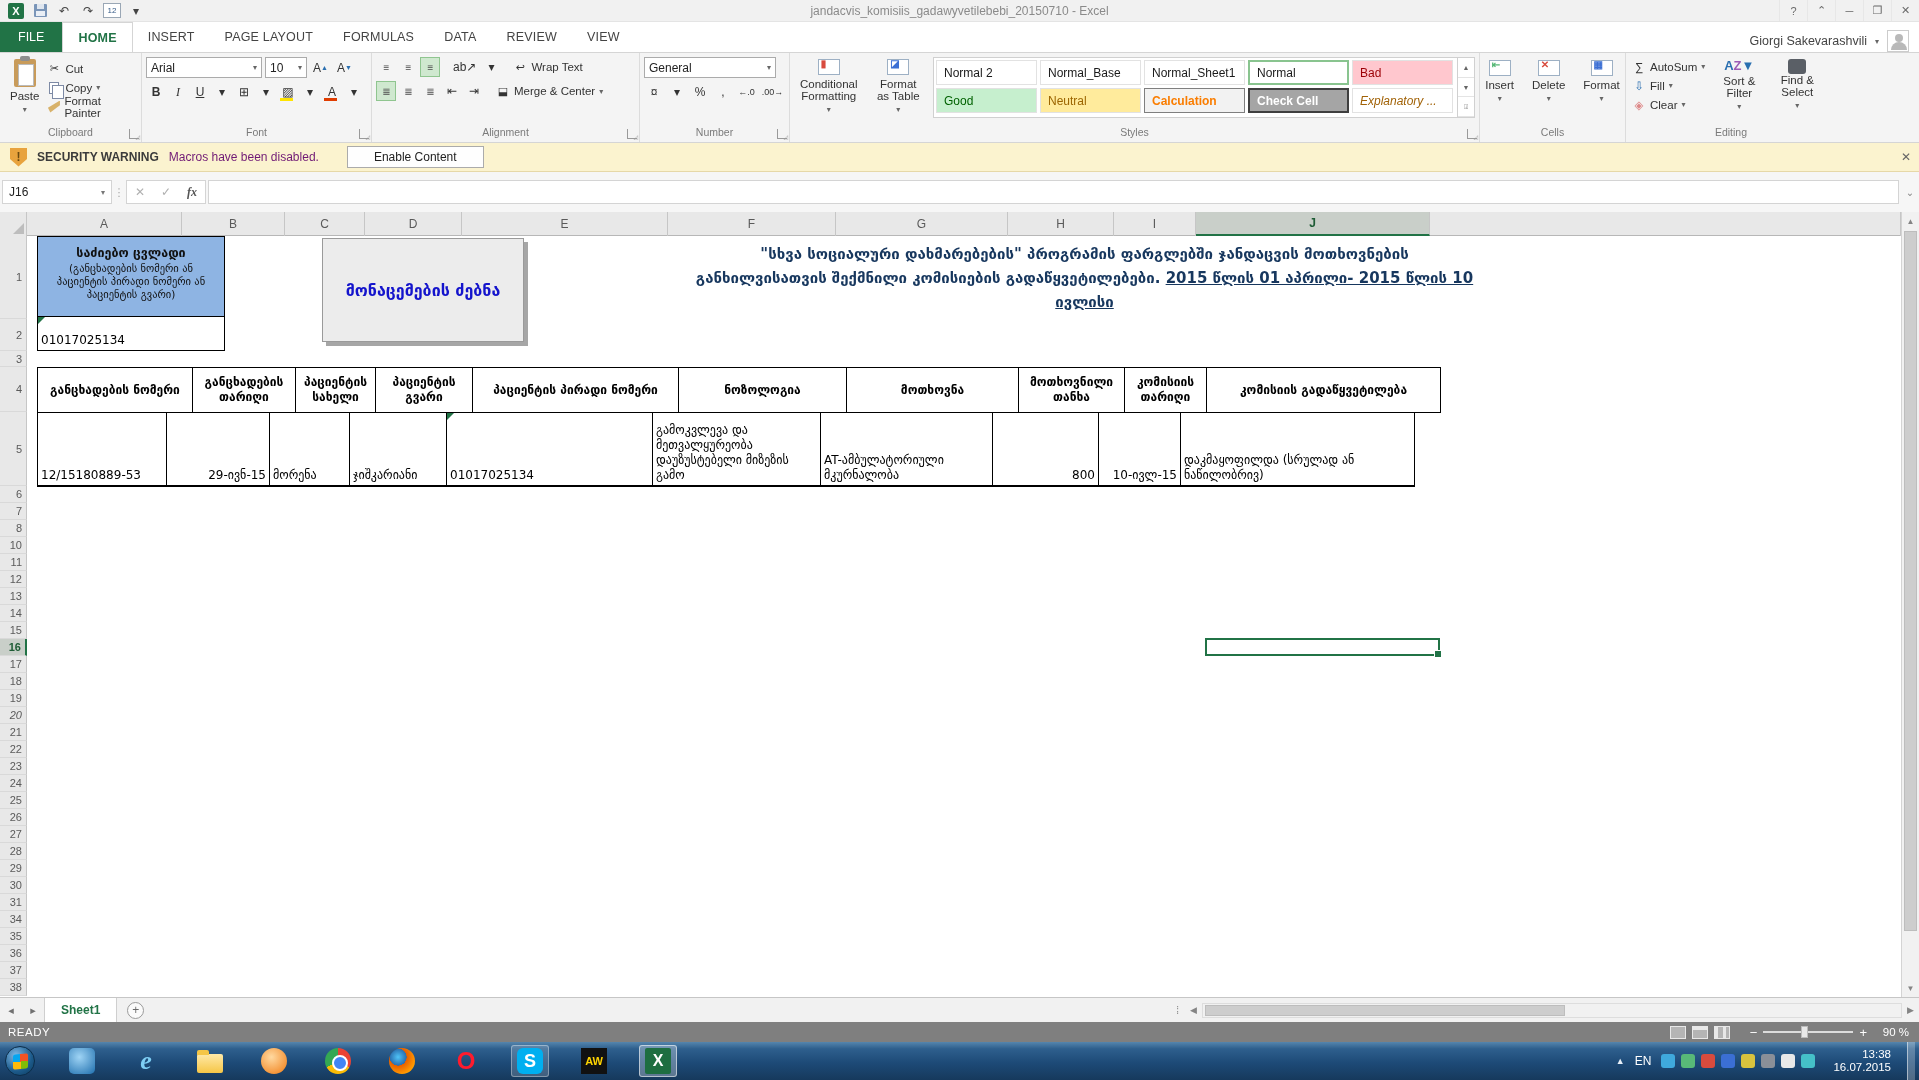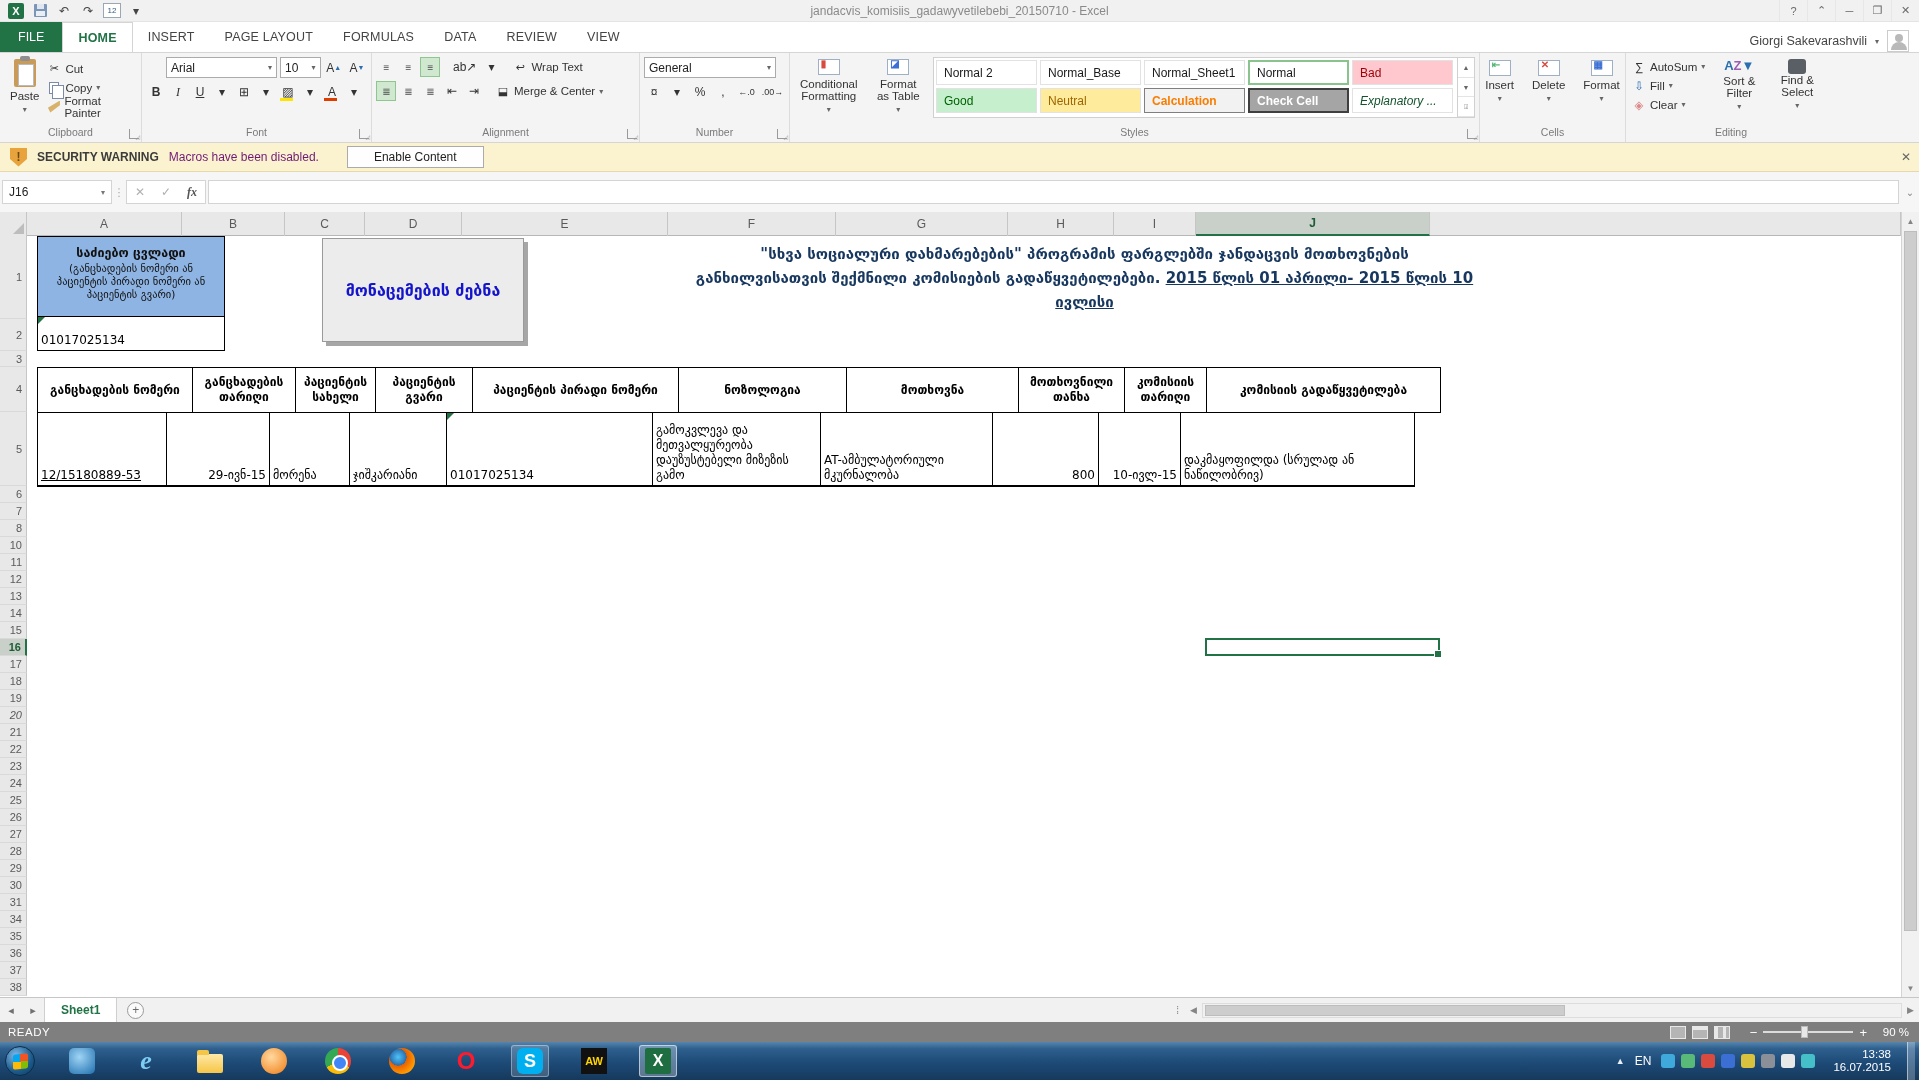--- a/index.html
+++ b/index.html
@@ -67,21 +67,21 @@
   .ub-red:after { background:#e03c00; }
   .alignico { font-size:10px; letter-spacing:-1px; color:#4a4a4a; }
   .stylechip { width:101px; height:25px; border:1px solid #e2e2e2; font-size:12px; display:flex;
     align-items:center; padding:0 7px; background:#fff; color:#1a1a1a; }
   .chip-selected { border:2px solid #89c48f; }
   .chip-bad { background:#ffc7ce; color:#9c0006; }
   .chip-good { background:#c6efce; color:#006100; }
   .chip-neutral { background:#ffeb9c; color:#9c6500; }
   .chip-calc { background:#f2f2f2; color:#fa7d00; border:1px solid #7f7f7f; font-weight:bold; }
   .chip-check { background:#a5a5a5; color:#fff; border:2px solid #3f3f3f; font-weight:bold; }
-  .chip-expl { color:#14532d; font-style:italic; }
+  .chip-expl { color:#a16207; font-style:italic; }
   .gallery { background:#fff; border:1px solid #d0d0d0; display:flex; }
   .gal-grid { display:grid; grid-template-columns:repeat(5,103px); grid-auto-rows:27px; gap:1px; padding:2px; }
   .gal-scroll { width:17px; border-left:1px solid #d0d0d0; display:flex; flex-direction:column; }
   .gal-scroll div { flex:1; display:flex; align-items:center; justify-content:center; font-size:7px; color:#666;
     border-bottom:1px solid #e4e4e4; }
   .cellbtn { display:flex; flex-direction:column; align-items:center; font-size:11.5px; color:#333; padding:3px 8px; gap:3px; }
   .tbl-ico { width:22px; height:16px; border:1px solid #9db0c4; position:relative;
     background:linear-gradient(#fff,#fff) , repeating-linear-gradient(90deg,#c8d4e0 0 1px,transparent 1px 7px),
     repeating-linear-gradient(#c8d4e0 0 1px,transparent 1px 5px); background-color:#fff; }
   .tbl-ico span { position:absolute; font-size:10px; font-weight:bold; left:2px; top:-2px; }
@@ -308,21 +308,21 @@
       </div>
       <div class="rg-label">
         <span>Clipboard</span>
         <span class="launcher"></span>
       </div>
     </div>
 
     <div class="rgroup" style="width:230px;">
       <div class="rg-body" style="flex-direction:column;gap:4px;align-items:stretch;">
         <div style="display:flex;gap:3px;align-items:center;">
-          <div class="combo" style="width:116px;margin-left:20px;">
+          <div class="combo" style="width:116px;">
             <span>Arial</span>
               <span class="dd">▾</span>
             </div>
           <div class="combo" style="width:42px;">
             <span>10</span>
               <span class="dd">▾</span>
             </div>
           <div class="fbtn">A<span style="font-size:7px;color:#2a6fb0;">▲</span></div>
           <div class="fbtn">A<span style="font-size:7px;color:#2a6fb0;">▼</span></div>
         </div>
@@ -610,21 +610,21 @@
             <div class="tc th" style="width: 80px;">პაციენტის სახელი</div>
             <div class="tc th" style="width: 97px;">პაციენტის გვარი</div>
             <div class="tc th" style="width: 206px;">პაციენტის პირადი ნომერი</div>
             <div class="tc th" style="width: 168px;">ნოზოლოგია</div>
             <div class="tc th" style="width: 172px;">მოთხოვნა</div>
             <div class="tc th" style="width: 106px;">მოთხოვნილი თანხა</div>
             <div class="tc th" style="width: 82px;">კომისიის თარიღი</div>
             <div class="tc th" style="width: 234px;">კომისიის გადაწყვეტილება</div>
           </div>
           <div class="trow">
-            <div class="tc td" style="width: 129px; text-decoration: underline;">12/15180889-53</div>
+            <div class="tc td" style="width: 129px;">12/15180889-53</div>
             <div class="tc td r" style="width: 103px;">29-ივნ-15</div>
             <div class="tc td" style="width: 80px;">მორენა</div>
             <div class="tc td" style="width: 97px;">ჯიშკარიანი</div>
             <div class="tc td" style="width: 206px;">01017025134<span class="gtri"></span></div>
             <div class="tc td" style="width: 168px;">გამოკვლევა და მეთვალყურეობა დაუზუსტებელი მიზეზის გამო</div>
             <div class="tc td" style="width: 172px;">AT-ამბულატორიული მკურნალობა</div>
             <div class="tc td r" style="width: 106px;">800</div>
             <div class="tc td r" style="width: 82px;">10-ივლ-15</div>
             <div class="tc td" style="width: 234px;">დაკმაყოფილდა (სრულად ან ნაწილობრივ)</div>
           </div>

